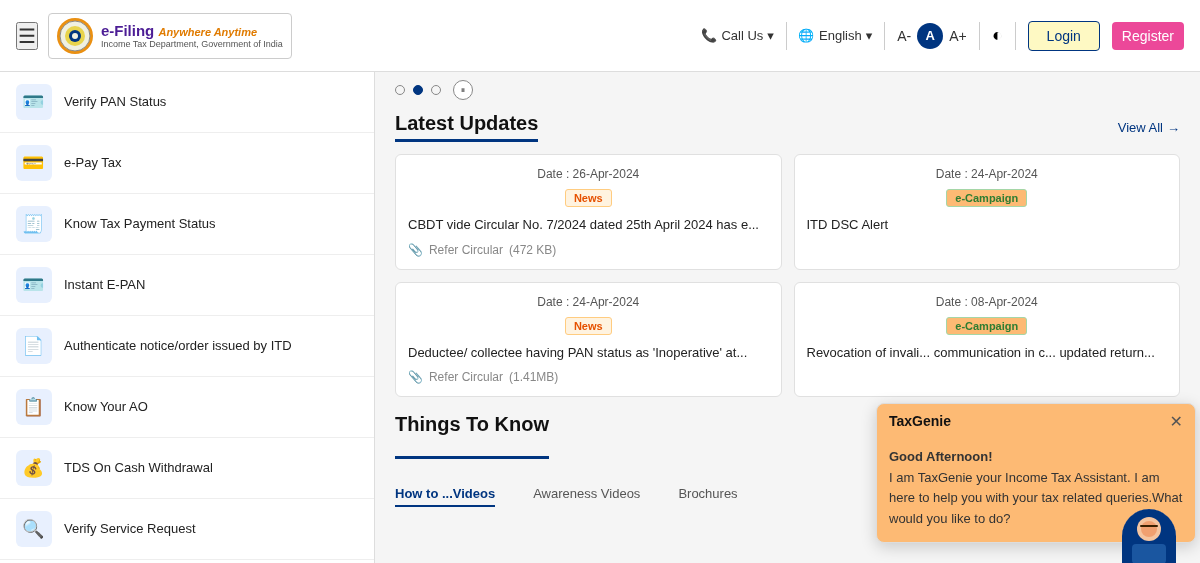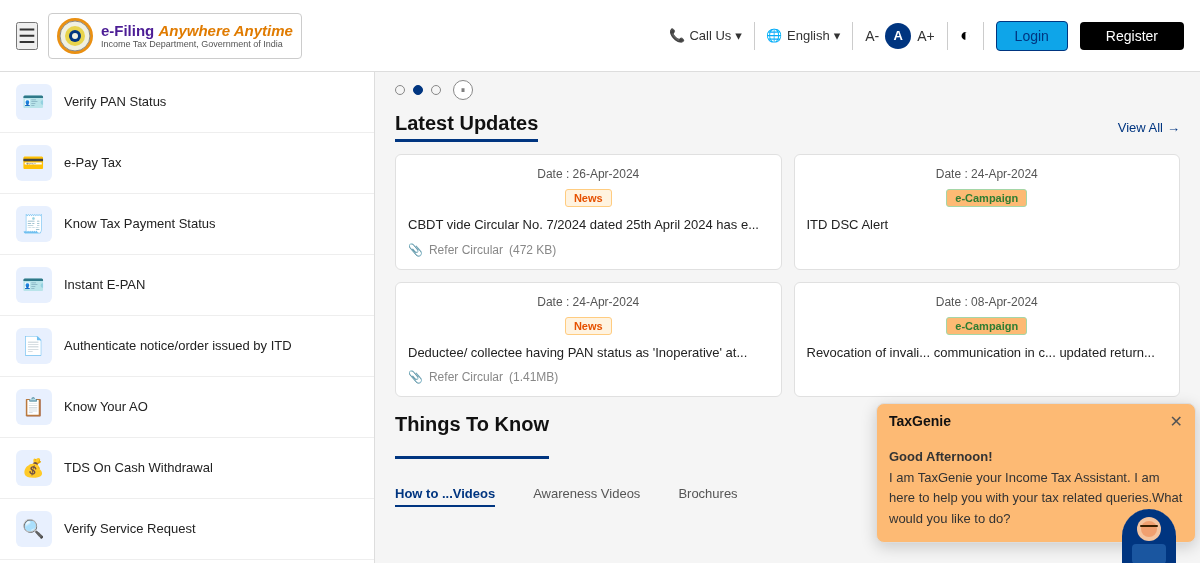--- a/index.html
+++ b/index.html
@@ -27,21 +27,21 @@
     .logo-emblem {
       width: 36px; height: 36px;
       background: radial-gradient(circle, #f5a623 30%, #e07b00 100%);
       border-radius: 50%;
       display: flex; align-items: center; justify-content: center;
       font-size: 10px; color: white; font-weight: bold;
     }
     .logo-text { display: flex; flex-direction: column; }
     .logo-efiling { font-size: 15px; font-weight: bold; }
     .logo-efiling span { color: #4c1d95; }
-    .logo-efiling em { color: #e07b00; font-style: italic; font-size: 15px; }
+    .logo-efiling em { color: #e07b00; font-style: italic; font-size: 11px; }
     .logo-sub { font-size: 9px; color: #555; }
 
     .header-right { display: flex; align-items: center; gap: 12px; }
     .header-btn {
       display: flex; align-items: center; gap: 4px;
       cursor: pointer; color: #333; font-size: 13px;
       background: none; border: none;
     }
     .header-divider { width: 1px; height: 28px; background: #ccc; }
     .font-controls { display: flex; align-items: center; gap: 6px; }
@@ -53,26 +53,26 @@
       background: #003580; color: white;
       border-radius: 50%; width: 26px; height: 26px;
       display: flex; align-items: center; justify-content: center;
       font-size: 13px; font-weight: bold; border: none; cursor: pointer;
     }
     .contrast-btn {
       background: none; border: none; cursor: pointer; font-size: 18px;
     }
     .btn-login {
       border: 1px solid #003580; color: #003580;
-      background: #0ea5e9; padding: 6px 18px; border-radius: 4px;
+      background: #fef9c3; padding: 6px 18px; border-radius: 4px;
       cursor: pointer; font-size: 14px;
     }
     .btn-register {
-      background: #000000; color: white;
-      border: none; padding: 6px 26px; border-radius: 4px;
+      background: #ec4899; color: white;
+      border: none; padding: 6px 10px; border-radius: 4px;
       cursor: pointer; font-size: 14px;
     }
 
     
     .layout {
       display: flex;
       margin-top: 72px;
       height: calc(563px - 72px);
     }
 

